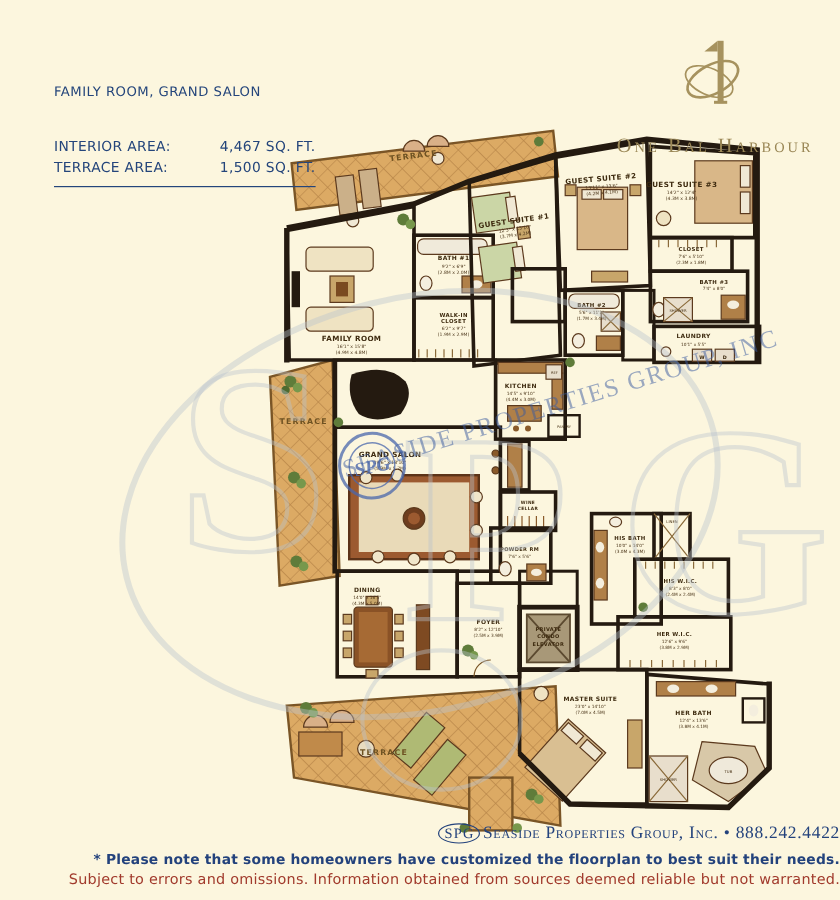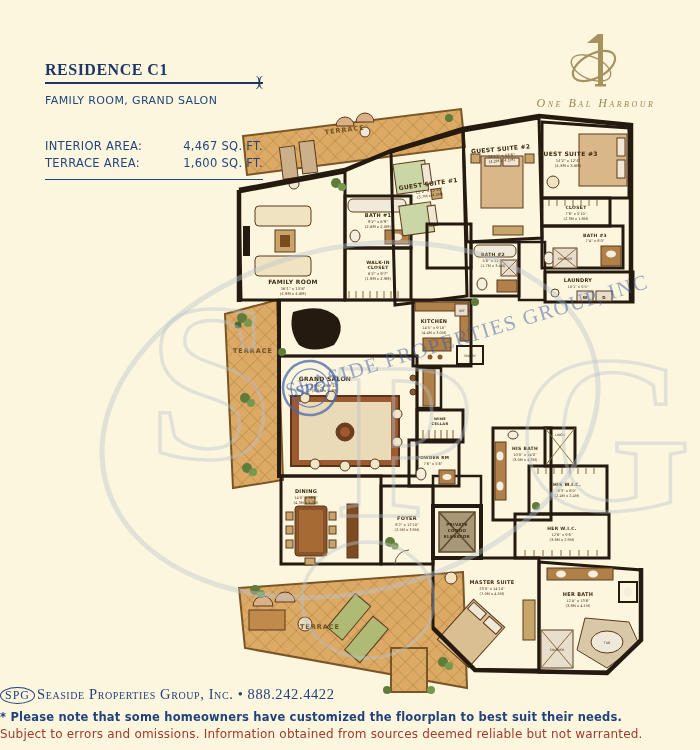--- a/index.html
+++ b/index.html
@@ -11,70 +11,66 @@
   .title{font-family:"Liberation Serif",serif;font-weight:bold;font-size:16px;
          letter-spacing:.5px;color:#1C3666;}
   .ornament{position:absolute;right:2px;bottom:-8px;font-family:"Liberation Serif",serif;
             font-size:14px;color:#1C3666;letter-spacing:-2px;}
   .subtitle{margin-top:9px;font-size:11px;letter-spacing:.4px;line-height:1.4;}
   .area-rows{margin-top:30px;font-size:11.5px;letter-spacing:.3px;}
   .arow{display:flex;justify-content:space-between;line-height:1.45;}
   .divider{border-top:1.5px solid #24457B;margin:7px 0 8px 0;}
   
   .brand{position:absolute;left:500px;top:30px;width:192px;text-align:center;z-index:6;}
-  .brand-name{font-family:"Liberation Serif",serif;font-variant:small-caps;font-size:12px;
-              letter-spacing:2.5px;color:#9A8756;margin-top:0;font-style:italic;}
+  .brand-name{font-family:"Liberation Serif",serif;font-variant:small-caps;font-size:17px;
+              letter-spacing:2.5px;color:#9A8756;margin-top:16px;}
   
   .plan{position:absolute;left:218px;top:100px;z-index:1;}
   .plan text{font-family:"DejaVu Sans",sans-serif;}
   .rl{font-weight:bold;fill:#3E2B10;text-anchor:middle;letter-spacing:.3px;}
   .dim{fill:#4A3418;text-anchor:middle;}
   .ter{font-weight:bold;fill:#6E5222;text-anchor:middle;letter-spacing:1px;}
   .wall{stroke:#241A10;fill:none;}
   .furn{stroke:#5C3A1E;stroke-width:1;}
   
   .wmark{position:absolute;left:0;top:0;z-index:5;pointer-events:none;}
   .wline{fill:none;stroke:#B9C3CE;opacity:.42;}
   .wletter{font-family:"Liberation Serif",serif;font-weight:bold;fill:none;
            stroke:#B9C3CE;stroke-width:3.5px;opacity:.40;}
   .stamp{stroke:#4A67AC;fill:none;opacity:.75;}
   .stamp-txt{font-family:"Liberation Serif",serif;font-style:italic;font-weight:bold;
              fill:#4A67AC;opacity:.8;text-anchor:middle;}
   .diag-txt{font-family:"Liberation Serif",serif;font-size:21px;letter-spacing:1.5px;
             fill:#3A5BA0;opacity:.5;}
   
-  .footer{position:absolute;left:0;right:0;top:686px;text-align:left;z-index:6;}
+  .footer{position:absolute;left:0;right:0;top:686px;text-align:right;z-index:6;}
   .spg-line{font-family:"Liberation Serif",serif;font-variant:small-caps;font-size:14.5px;
             color:#23427C;letter-spacing:.6px;}
   .spg-badge{display:inline-block;border:1.5px solid #23427C;border-radius:50%;
              padding:0 4px;font-size:12px;letter-spacing:1px;margin-right:2px;}
   .note{margin-top:6px;font-size:11.5px;color:#23427C;letter-spacing:.2px;font-weight:bold;}
   .disclaimer{margin-top:3px;font-size:12px;color:#A13A2C;letter-spacing:.2px;}
 </style>
 </head>
 <body>
 
 <div class="page">
 
   <div class="spec">
-    <div class="title-row">
-      <span class="title">RESIDENCE C1</span>
-      <span class="ornament">)(</span>
-    </div>
     <div class="subtitle">
       <div>FAMILY ROOM, GRAND SALON</div>
     </div>
     <div class="area-rows">
       <div class="arow">
         <span>INTERIOR AREA:</span>
         <span>4,467 SQ. FT.</span>
       </div>
       <div class="arow">
         <span>TERRACE AREA:</span>
-        <span>1,600 SQ. FT.</span>
+        <span>1,500 SQ. FT.</span>
       </div>
       <div class="divider"></div>
     </div>
   </div>
 
   <div class="brand">
     <svg width="84" height="62" viewBox="0 0 84 62">
       <ellipse cx="40" cy="36" rx="23" ry="12" fill="none" stroke="#A6925E" stroke-width="2.2" transform="rotate(-28 40 36)"></ellipse>
       <ellipse cx="37" cy="38" rx="21" ry="11" fill="none" stroke="#A6925E" stroke-width="1.4" transform="rotate(24 37 38)"></ellipse>
       <polygon points="44,4 33,13 44,13" fill="#A6925E"></polygon>

